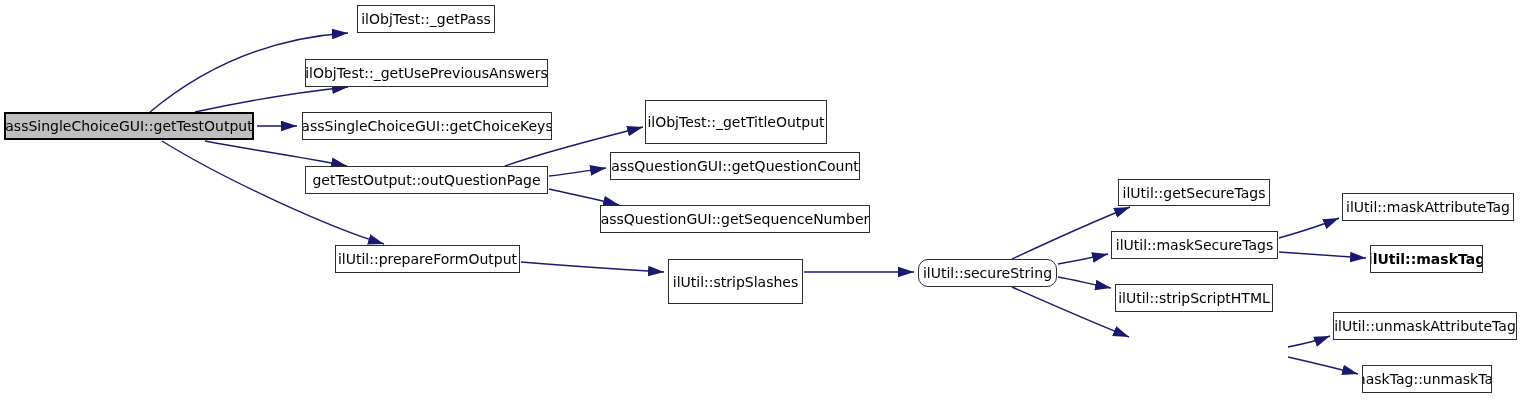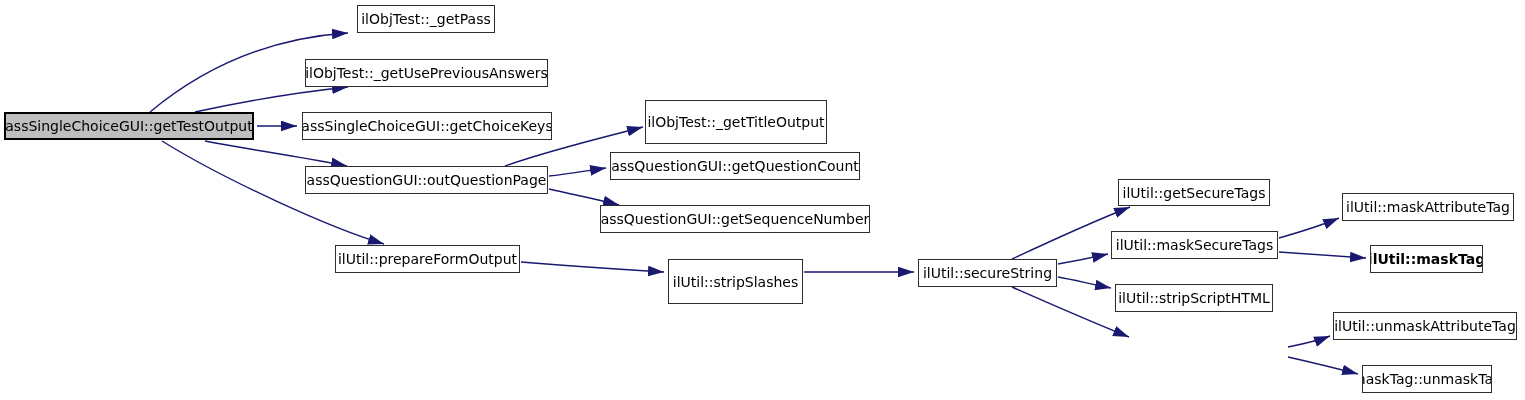--- a/index.html
+++ b/index.html
@@ -74,27 +74,27 @@
     <path class="edge" marker-end="url(#arrow)" d="M 1279,238 C 1300,232 1320,226 1339,218"></path>
     <path class="edge" marker-end="url(#arrow)" d="M 1279,252 C 1305,254 1335,256 1366,258"></path>
     <path class="edge" marker-end="url(#arrow)" d="M 1288,347 C 1303,344 1317,341 1330,336"></path>
     <path class="edge" marker-end="url(#arrow)" d="M 1288,357 C 1310,362 1335,368 1358,374"></path>
   </svg>
 
   <div class="node root" style="left:4px;   top:112px; width:250px; height:28px;">assSingleChoiceGUI::getTestOutput</div>
   <div class="node" style="left:357px; top:5px;   width:138px; height:28px;">ilObjTest::_getPass</div>
   <div class="node" style="left:305px; top:59px;  width:243px; height:28px;text-align:right;">ilObjTest::_getUsePreviousAnswers</div>
   <div class="node" style="left:302px; top:112px; width:250px; height:28px;">assSingleChoiceGUI::getChoiceKeys</div>
-  <div class="node" style="left:305px; top:166px; width:243px; height:28px;">assQuestionGUI::outQuestionPage</div>
+  <div class="node" style="left:305px; top:166px; width:243px; height:28px;">getTestOutput::outQuestionPage</div>
   <div class="node" style="left:645px; top:100px; width:182px; height:44px;">ilObjTest::_getTitleOutput</div>
   <div class="node" style="left:610px; top:152px; width:250px; height:28px;">assQuestionGUI::getQuestionCount</div>
   <div class="node" style="left:600px; top:205px; width:270px; height:28px;">assQuestionGUI::getSequenceNumber</div>
   <div class="node" style="left:335px; top:245px; width:185px; height:28px;">ilUtil::prepareFormOutput</div>
   <div class="node" style="left:668px; top:259px; width:135px; height:45px;">ilUtil::stripSlashes</div>
-  <div class="node" style="left:918px; top:259px; width:139px; height:28px;">ilUtil::secureString</div>
+  <div class="node" style="left:918px; top:259px; width:139px; height:28px;border-radius:10px;">ilUtil::secureString</div>
   <div class="node" style="left:1118px; top:179px; width:152px; height:27px;">ilUtil::getSecureTags</div>
   <div class="node" style="left:1111px; top:231px; width:167px; height:28px;">ilUtil::maskSecureTags</div>
   <div class="node" style="left:1342px; top:193px; width:172px; height:28px;">ilUtil::maskAttributeTag</div>
   <div class="node" style="left:1370px; top:245px; width:113px; height:28px;font-weight:bold;">ilUtil::maskTag</div>
   <div class="node" style="left:1115px; top:284px; width:158px; height:28px;">ilUtil::stripScriptHTML</div>
   <div class="node" style="left:1333px; top:312px; width:184px; height:28px;">ilUtil::unmaskAttributeTag</div>
   <div class="node" style="left:1362px; top:365px; width:130px; height:28px;">maskTag::unmaskTag</div>
 
 </div>
 

